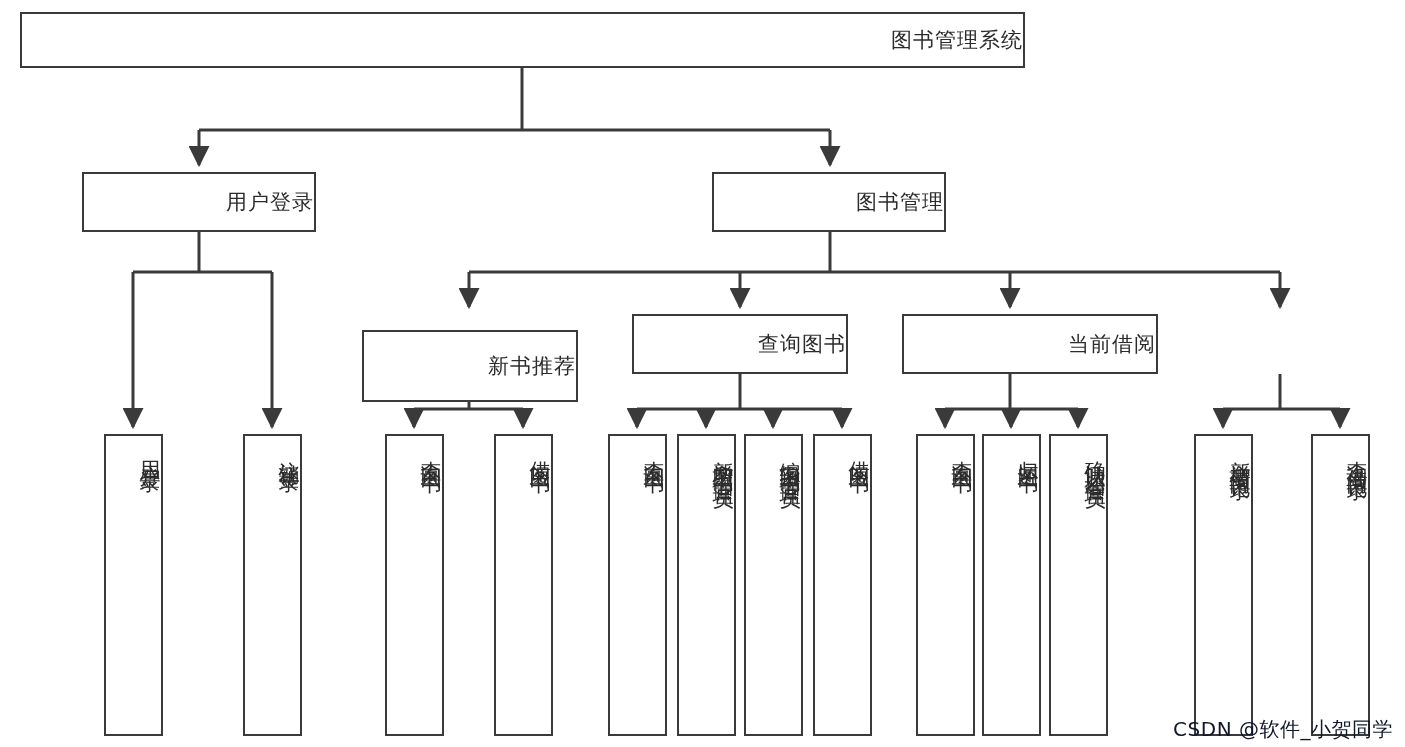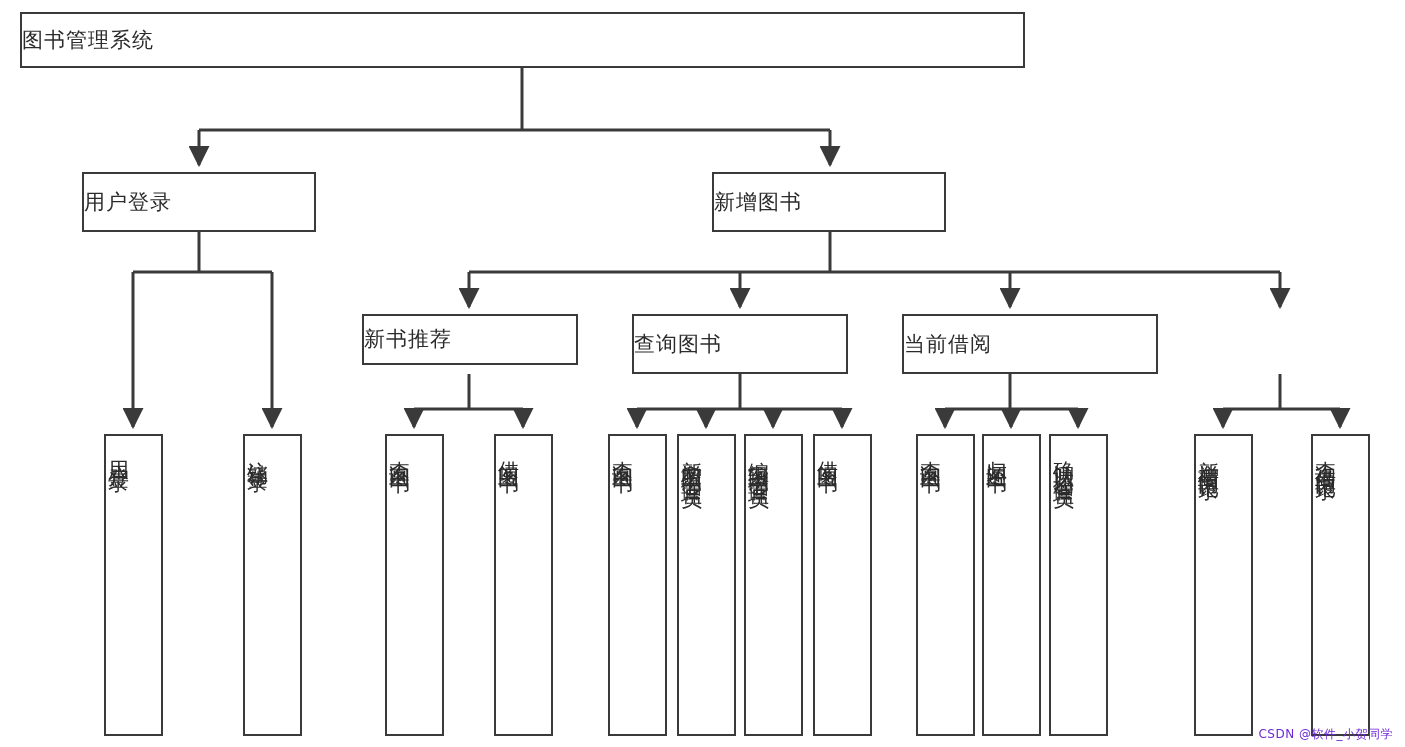--- a/index.html
+++ b/index.html
@@ -25,21 +25,21 @@
     width: 1405px;
     height: 747px;
   }
   .node {
     position: absolute;
     box-sizing: border-box;
     background: #ffffff;
     border: 2px solid #3a3a3a;
     display: flex;
     align-items: center;
-    justify-content: flex-start;
+    justify-content: flex-end;
     z-index: 2;
   }
   .node-label {
     color: #2b2b2b;
     font-size: 21px;
     line-height: 1.24;
     letter-spacing: 1px;
     white-space: nowrap;
     text-align: center;
   }
@@ -52,22 +52,22 @@
     text-orientation: upright;
     font-size: 21px;
     line-height: 1.12;
     letter-spacing: 4px;
     white-space: nowrap;
   }
   #watermark {
     position: absolute;
     right: 12px;
     bottom: 4px;
-    font-size: 12px;
-    color: #6d28d9;
+    font-size: 20px;
+    color: #0f172a;
     letter-spacing: 0.5px;
     z-index: 5;
     white-space: nowrap;
     font-family: "DejaVu Sans", "Liberation Sans", sans-serif;
   }
 </style>
 </head>
 <body>
 
 <div id="diagram-root">
@@ -123,24 +123,24 @@
   </svg>
 
   <div class="node" style="left:20px; top:12px; width:1005px; height:56px;">
     <span class="node-label">图书管理系统</span>
   </div>
 
   <div class="node" style="left:82px; top:172px; width:234px; height:60px;">
     <span class="node-label">用户登录</span>
   </div>
   <div class="node" style="left:712px; top:172px; width:234px; height:60px;">
-    <span class="node-label">新增图书</span>
+    <span class="node-label">图书管理</span>
   </div>
 
-  <div class="node" style="left:362px; top:314px; width:216px; height:51px;">
+  <div class="node" style="left:362px; top:330px; width:216px; height:72px;">
     <span class="node-label">新书推荐</span>
   </div>
   <div class="node" style="left:632px; top:314px; width:216px; height:60px;">
     <span class="node-label">查询图书</span>
   </div>
   <div class="node" style="left:902px; top:314px; width:256px; height:60px;">
     <span class="node-label">当前借阅</span>
   </div>
 
   <div class="node vertical" style="left:104px; top:434px; width:59px; height:302px;">

